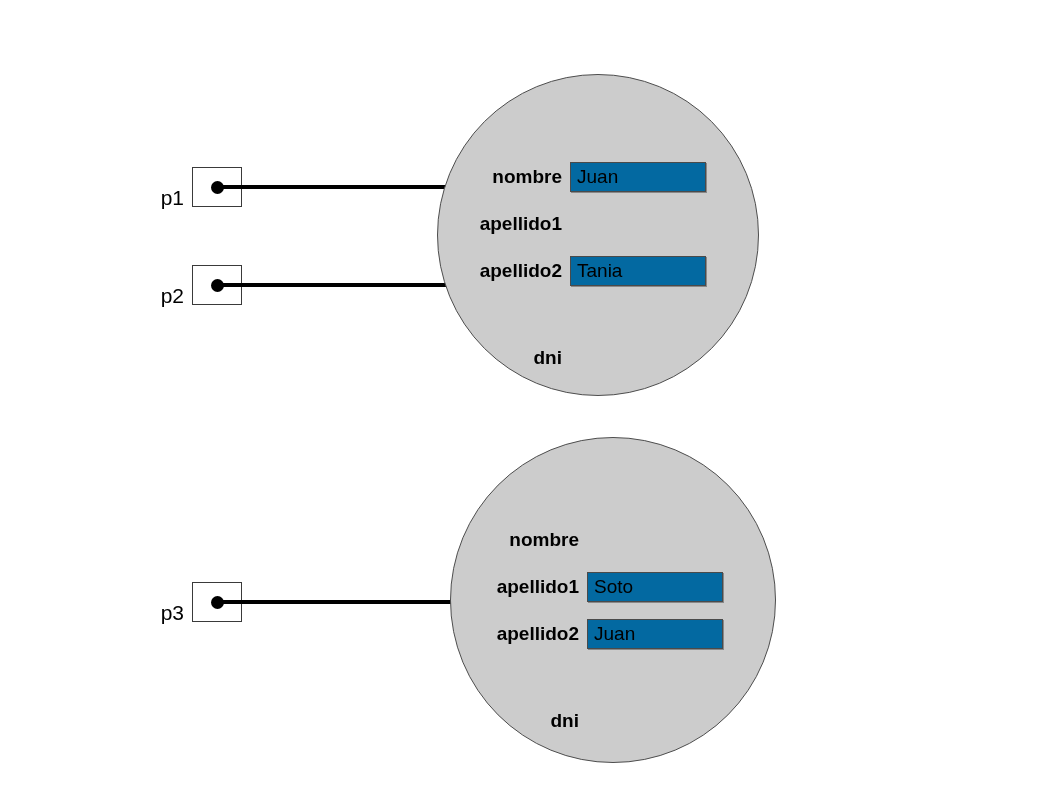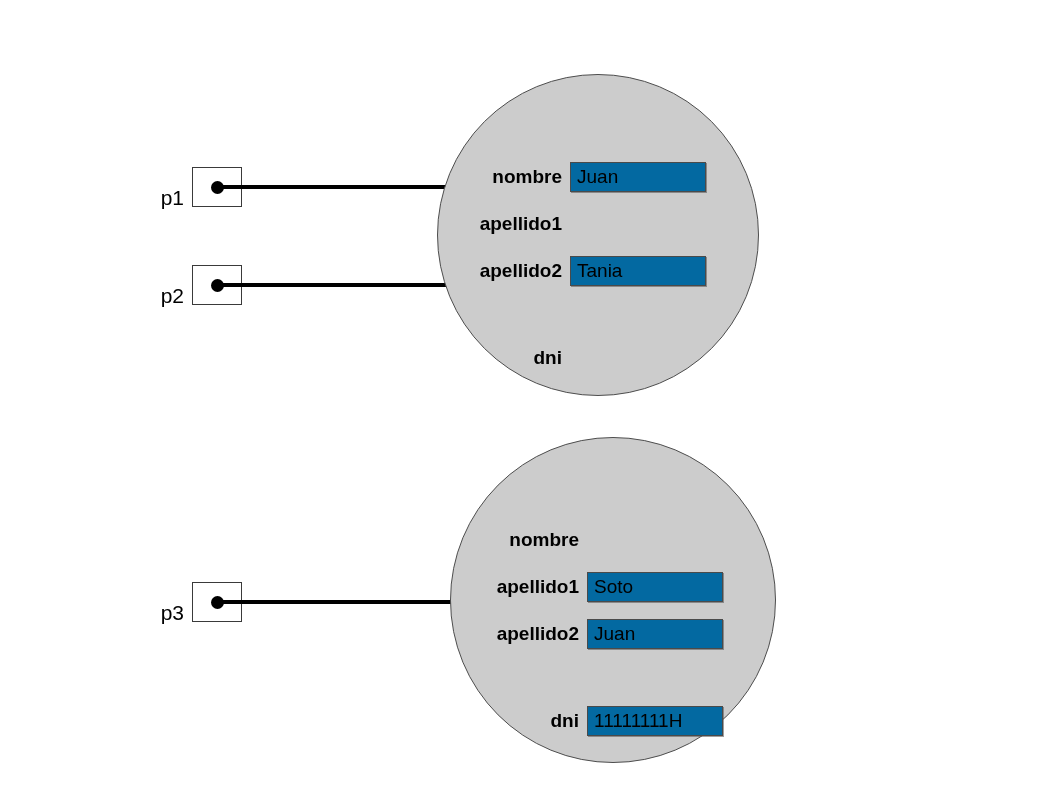--- a/index.html
+++ b/index.html
@@ -187,17 +187,16 @@
     <div class="field-row">
       <span class="field-label">apellido1</span>
       <span class="field-value">Soto</span>
     </div>
     <div class="field-row">
       <span class="field-label">apellido2</span>
       <span class="field-value">Juan</span>
     </div>
     <div class="field-row">
       <span class="field-label">dni</span>
-      <span class="field-value">11111111H</span>
     </div>
   </div>
 
 </div>
 
 </body></html>

